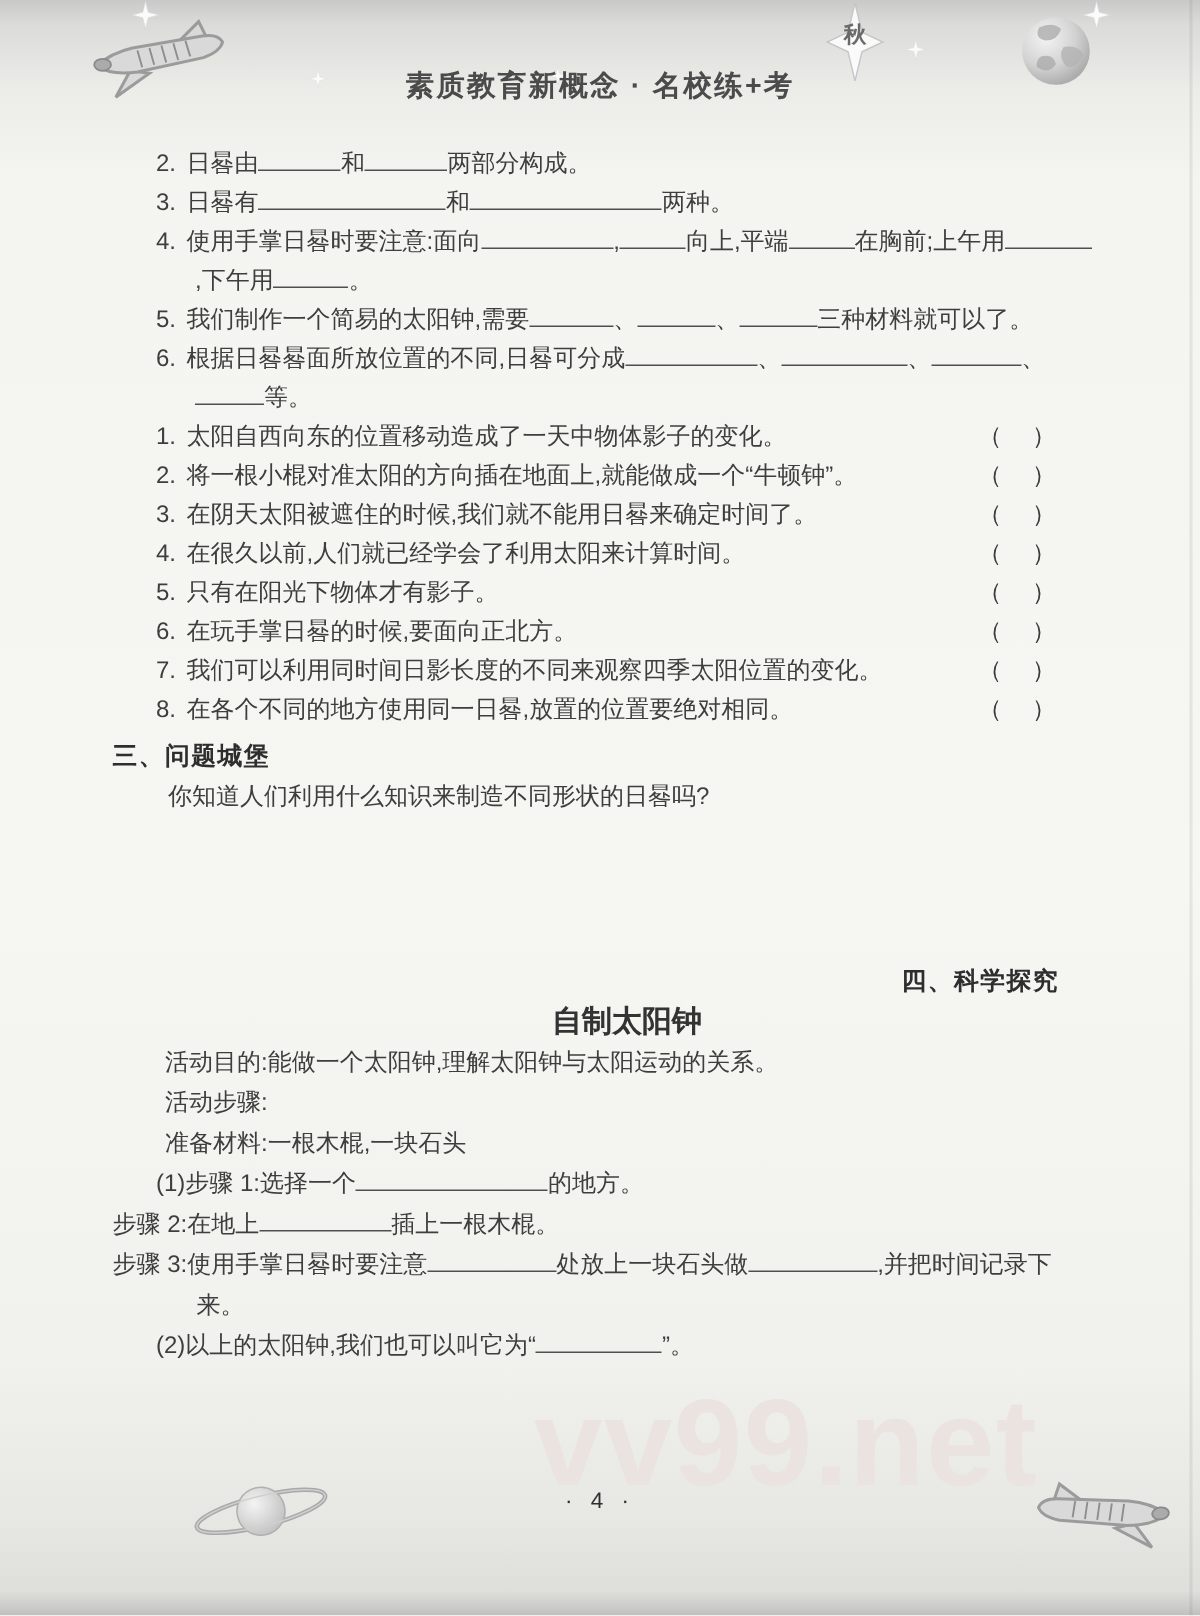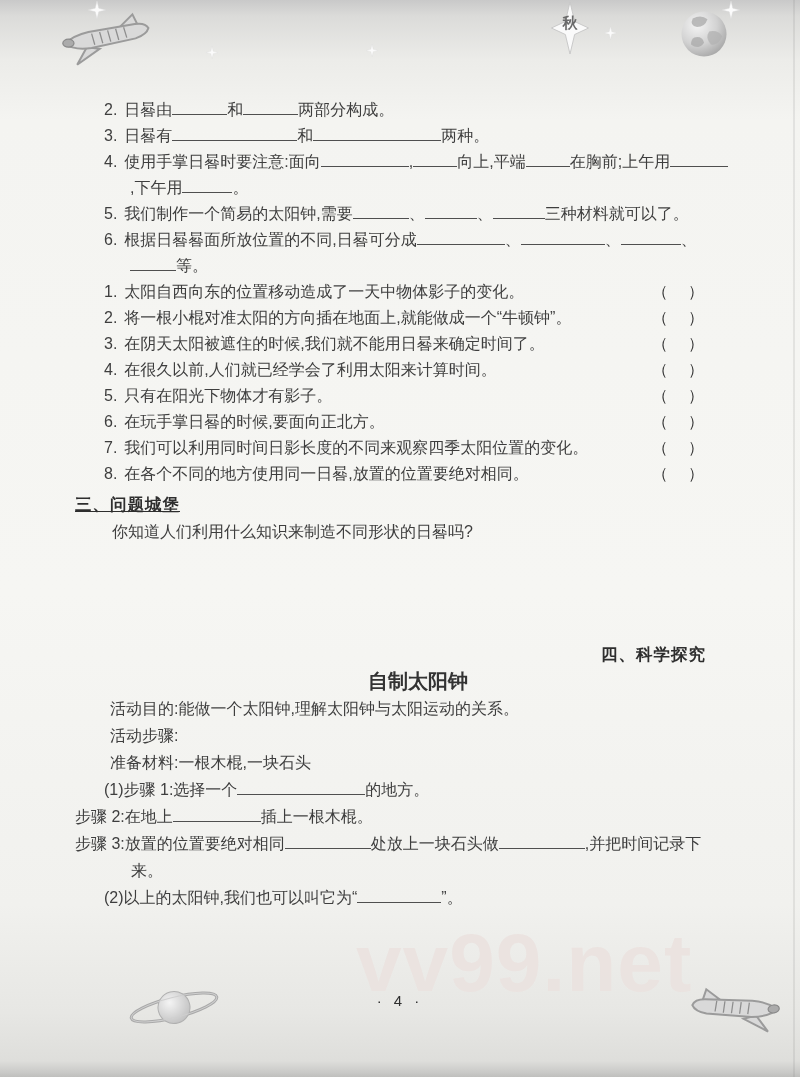--- a/index.html
+++ b/index.html
@@ -14,21 +14,21 @@
   
   .page-title{position:absolute;left:0;right:0;top:44px;text-align:center;
     font-size:19px;font-weight:bold;letter-spacing:1.5px;color:#4b4b4b;}
   .decor{position:absolute;}
   .badge-char{position:absolute;left:0;right:0;top:12px;text-align:center;
     font-size:15px;font-weight:bold;color:#6a6a6a;}
   
   #content{position:absolute;left:75px;top:97px;width:631px;}
   .sec-heading{font-weight:bold;font-size:16.5px;color:#2e2e2e;line-height:27px;letter-spacing:1px;}
   #judgment-heading{margin-top:6px;}
-  #castle-heading{margin-top:4px;text-decoration:underline;}
+  #castle-heading{margin-top:4px;}
   #explore-heading{margin-top:96px;text-align:right;}
   .q-row{margin-left:29px;width:602px;line-height:26px;padding-left:26px;text-indent:-26px;}
   .q-num{margin-right:7px;}
   .blank{display:inline-block;height:14px;border-bottom:1px solid #4f4f4f;}
   .j-row{margin-left:29px;width:602px;line-height:26px;display:flex;}
   .j-num{margin-right:7px;flex:0 0 auto;}
   .j-text{flex:1 1 auto;}
   .j-bracket{flex:0 0 auto;color:#3c3c3c;letter-spacing:2px;}
   .castle-q{margin-left:37px;line-height:27px;}
   .x-subtitle{font-weight:bold;font-size:20px;color:#333;line-height:27px;
@@ -90,20 +90,21 @@
           <stop offset="55%" stop-color="#d2d2d2"></stop>
           <stop offset="100%" stop-color="#a2a2a2"></stop>
       </radialGradient>
     </defs>
     <circle cx="30" cy="30" r="26" fill="url(#eg)"></circle>
     <path d="M17 12 Q27 7 34 13 Q31 22 22 22 Q13 20 17 12Z" fill="#adadad" opacity=".8"></path>
     <path d="M36 27 Q47 25 51 33 Q46 44 38 42 Q31 34 36 27Z" fill="#b3b3b3" opacity=".8"></path>
     <path d="M19 34 Q28 32 30 40 Q24 49 15 42 Q15 36 19 34Z" fill="#ababab" opacity=".8"></path>
   </svg>
 
+  <div class="page-title">素质教育新概念 · 名校练+考</div>
 
   <div id="content">
     <div>
         <div class="q-row"><span class="q-num">2.</span><span>日晷由</span><span class="blank" style="width: 55px;"></span><span>和</span><span class="blank" style="width: 55px;"></span><span>两部分构成。</span></div>
         <div class="q-row"><span class="q-num">3.</span><span>日晷有</span><span class="blank" style="width: 125px;"></span><span>和</span><span class="blank" style="width: 128px;"></span><span>两种。</span></div>
         <div class="q-row"><span class="q-num">4.</span><span>使用手掌日晷时要注意:面向</span><span class="blank" style="width: 88px;"></span><span>,</span><span class="blank" style="width: 44px;"></span><span>向上,平端</span><span class="blank" style="width: 44px;"></span><span>在胸前;上午用</span><span class="blank" style="width: 58px;"></span><span>,下午用</span><span class="blank" style="width: 50px;"></span><span>。</span></div>
         <div class="q-row"><span class="q-num">5.</span><span>我们制作一个简易的太阳钟,需要</span><span class="blank" style="width: 56px;"></span><span>、</span><span class="blank" style="width: 52px;"></span><span>、</span><span class="blank" style="width: 52px;"></span><span>三种材料就可以了。</span></div>
         <div class="q-row"><span class="q-num">6.</span><span>根据日晷晷面所放位置的不同,日晷可分成</span><span class="blank" style="width: 88px;"></span><span>、</span><span class="blank" style="width: 84px;"></span><span>、</span><span class="blank" style="width: 60px;"></span><span>、</span><span class="blank" style="width: 46px;"></span><span>等。</span></div>
       </div>
 
@@ -154,21 +155,21 @@
     <div class="castle-q">你知道人们利用什么知识来制造不同形状的日晷吗?</div>
 
     <div class="sec-heading" id="explore-heading">四、科学探究</div>
     <div class="x-subtitle">自制太阳钟</div>
     <div>
         <div class="x-row ind1"><span>活动目的:能做一个太阳钟,理解太阳钟与太阳运动的关系。</span></div>
         <div class="x-row ind1"><span>活动步骤:</span></div>
         <div class="x-row ind1"><span>准备材料:一根木棍,一块石头</span></div>
         <div class="x-row ind0"><span>(1)步骤 1:选择一个</span><span class="blank" style="width: 128px;"></span><span>的地方。</span></div>
         <div class="x-row ind2"><span>步骤 2:在地上</span><span class="blank" style="width: 88px;"></span><span>插上一根木棍。</span></div>
-        <div class="x-row ind2"><span>步骤 3:放置的位置要绝对相同</span><span class="blank" style="width: 86px;"></span><span>处放上一块石头做</span><span class="blank" style="width: 86px;"></span><span>,并把时间记录下来。</span></div>
+        <div class="x-row ind2"><span>步骤 3:使用手掌日晷时要注意</span><span class="blank" style="width: 86px;"></span><span>处放上一块石头做</span><span class="blank" style="width: 86px;"></span><span>,并把时间记录下来。</span></div>
         <div class="x-row ind0"><span>(2)以上的太阳钟,我们也可以叫它为“</span><span class="blank" style="width: 84px;"></span><span>”。</span></div>
       </div>
   </div>
 
   <div class="watermark">vv99.net</div>
   <div class="page-num">· 4 ·</div>
 
   <svg class="decor" style="left:124px;top:980px" width="100" height="55" viewBox="0 0 100 54">
     <defs>
       <radialGradient id="sg" cx="40%" cy="32%" r="85%">

